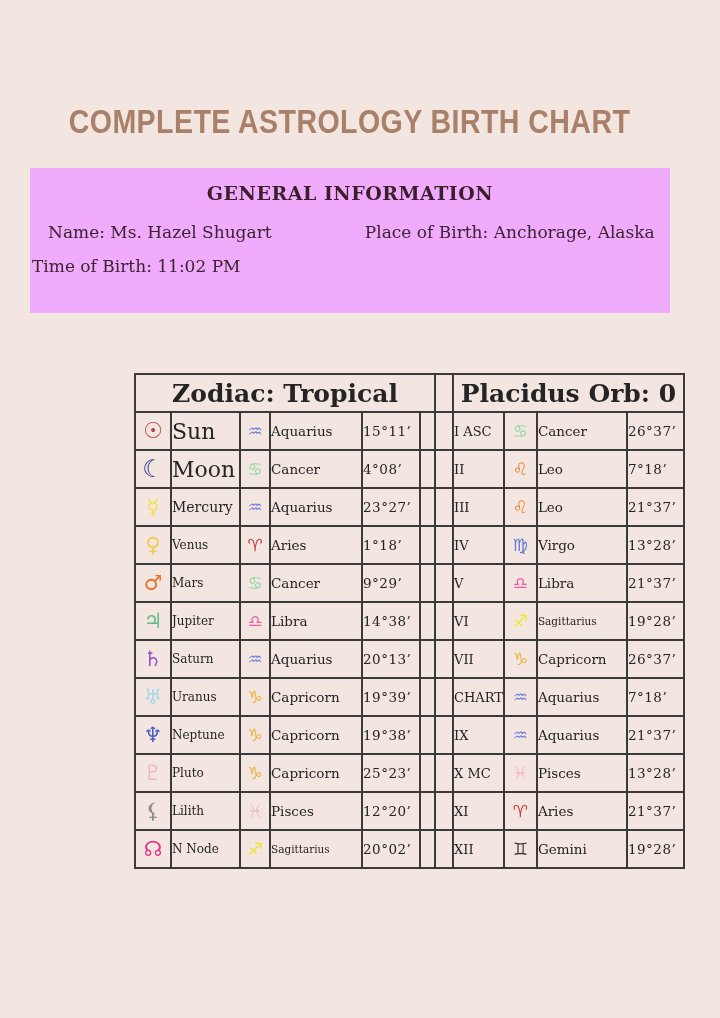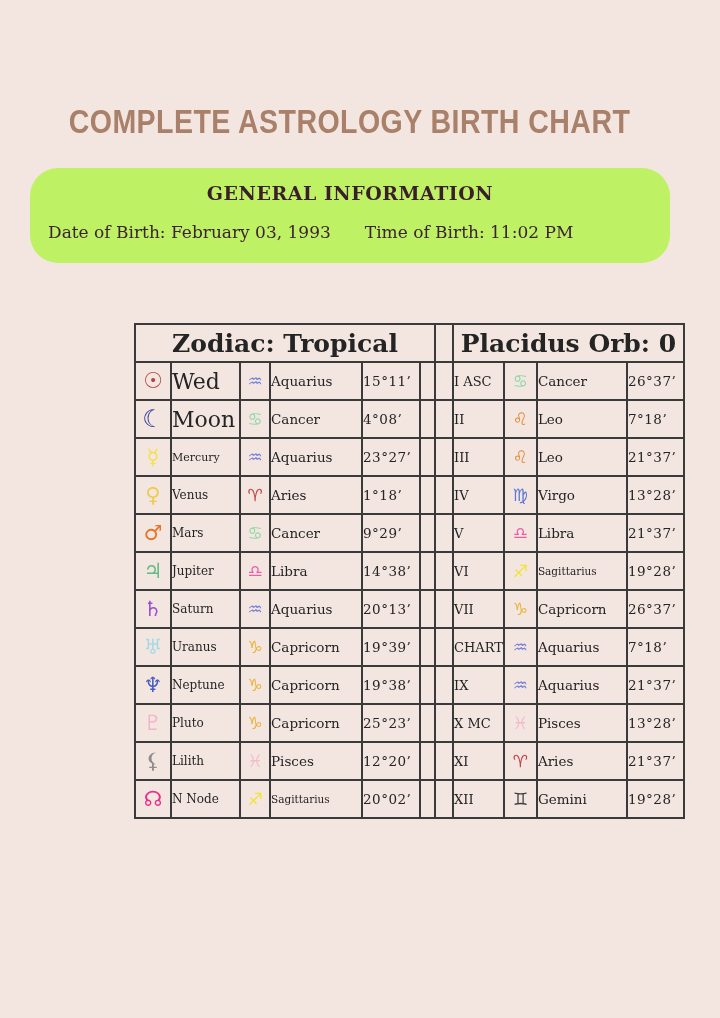--- a/index.html
+++ b/index.html
@@ -20,23 +20,22 @@
     font-weight:700;
     font-size:34px;
     color:#a9806a;
     letter-spacing:0.5px;
     transform:scaleX(0.84);
   }
 
   
   .info-box {
     margin:27px 29px 0 30px;
-    background:#bef264;
-    padding:14px 0 21px;
-    border-radius:28px;
+    background:#f0abfc;
+    padding:14px 0 37px;
   }
   .info-heading {
     margin:0; text-align:center;
     font-size:19px; font-weight:700;
     letter-spacing:0.5px;
     color:#3a1f2b;
   }
   .info-grid {
     display:grid;
     grid-template-columns:52% 48%;
@@ -69,40 +68,41 @@
 
   .c-picon, .c-sicon { text-align:center; }
   .glyph { font-family:"DejaVu Sans", sans-serif; font-weight:700; line-height:1; display:inline-block; }
   .j-pglyph { font-size:21px; }
   .j-zglyph, .j-hglyph { font-size:17px; }
   tbody tr:nth-child(1) .j-pglyph { font-size:22px; }
   tbody tr:nth-child(2) .j-pglyph { font-size:24px; }
 
   .j-pname { font-size:12px; padding-left:7px; }
   tbody tr:nth-child(-n+2) .j-pname { font-size:22px; }
-  tbody tr:nth-child(3)    .j-pname { font-size:11px; }
+  tbody tr:nth-child(3)    .j-pname { font-size:14px; }
 
   .j-zname, .j-hname { font-size:13.5px; padding-left:7px; }
   tbody tr:nth-child(12) .j-zname { font-size:10.5px; }
   tbody tr:nth-child(6)  .j-hname { font-size:10.5px; }
 
   .j-zdeg, .j-hdeg { font-size:13.5px; padding-left:11px; letter-spacing:0.5px; }
   .j-house { font-size:13px; padding-left:6px; }
 </style>
 </head>
 <body>
 
 <div class="page">
 
   <h1 class="title">COMPLETE ASTROLOGY BIRTH CHART</h1>
 
   <section class="info-box">
     <h2 class="info-heading">GENERAL INFORMATION</h2>
     <div class="info-grid">
-      <div class="info-item col-l">Date of Birth: February 03, 1993</div>
+      <div class="info-item col-l">Name: Ms. Hazel Shugart</div>
+      <div class="info-item col-r">Place of Birth: Anchorage, Alaska</div>
       <div class="info-item col-r">Time of Birth: 11:02 PM</div>
     </div>
   </section>
 
   <div class="chart-wrap">
     <table class="chart">
       <colgroup>
         <col style="width:36px">
           <col style="width:69px">
           <col style="width:30px">
@@ -118,21 +118,21 @@
       <thead>
         <tr>
           <th colspan="6">Zodiac: Tropical</th>
           <th></th>
           <th colspan="4">Placidus Orb: 0</th>
         </tr>
       </thead>
       <tbody id="chart-body">
           <tr>
     <td class="c-picon"><span class="glyph j-pglyph" style="color: rgb(184, 67, 63);">☉</span></td>
-    <td class="j-pname">Wed</td>
+    <td class="j-pname">Sun</td>
     <td class="c-sicon"><span class="glyph j-zglyph" style="color: rgb(115, 128, 218);">♒</span></td>
     <td class="j-zname">Aquarius</td>
     <td class="j-zdeg">15°11’</td>
     <td class="c-narrow"></td>
     <td class="c-spacer"></td>
     <td class="j-house">I ASC</td>
     <td class="c-sicon"><span class="glyph j-hglyph" style="color: rgb(142, 216, 165);">♋</span></td>
     <td class="j-hname">Cancer</td>
     <td class="j-hdeg">26°37’</td>
   </tr>

